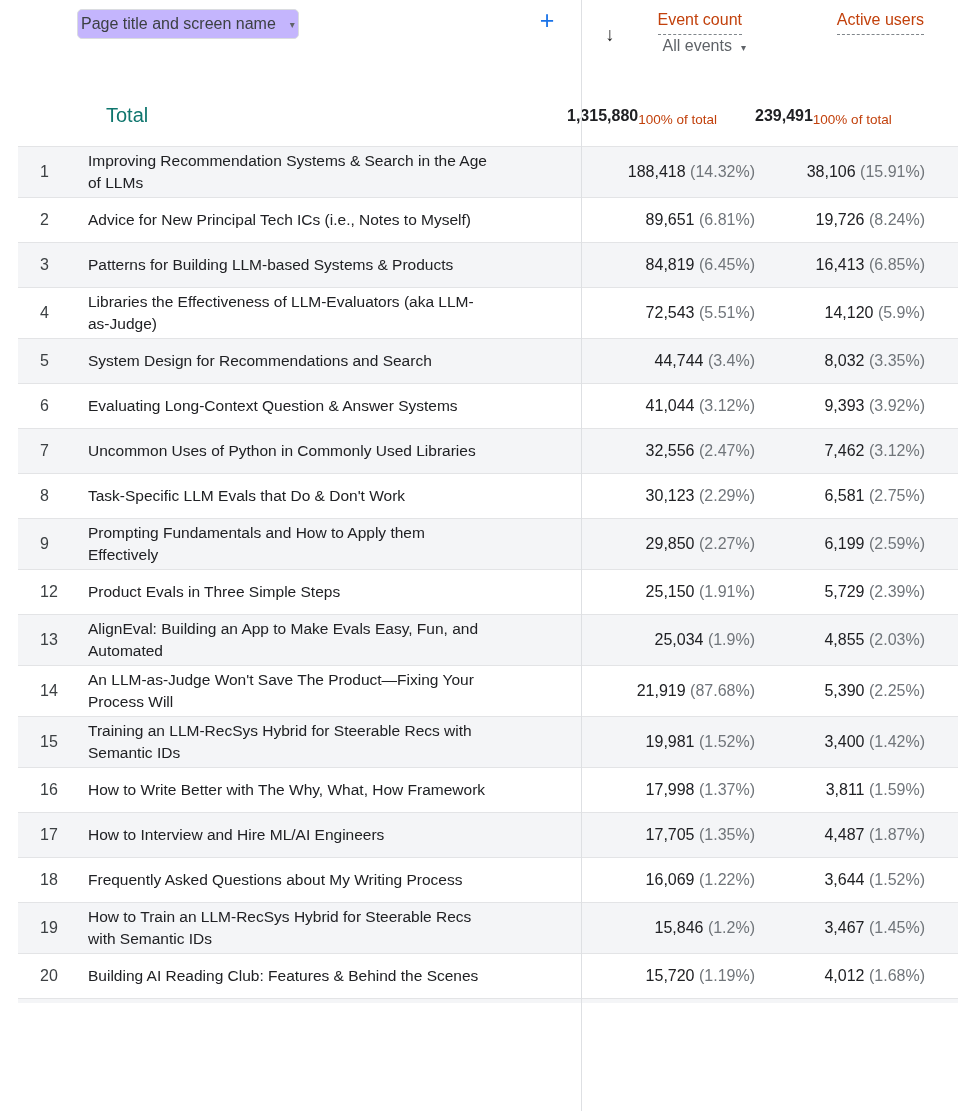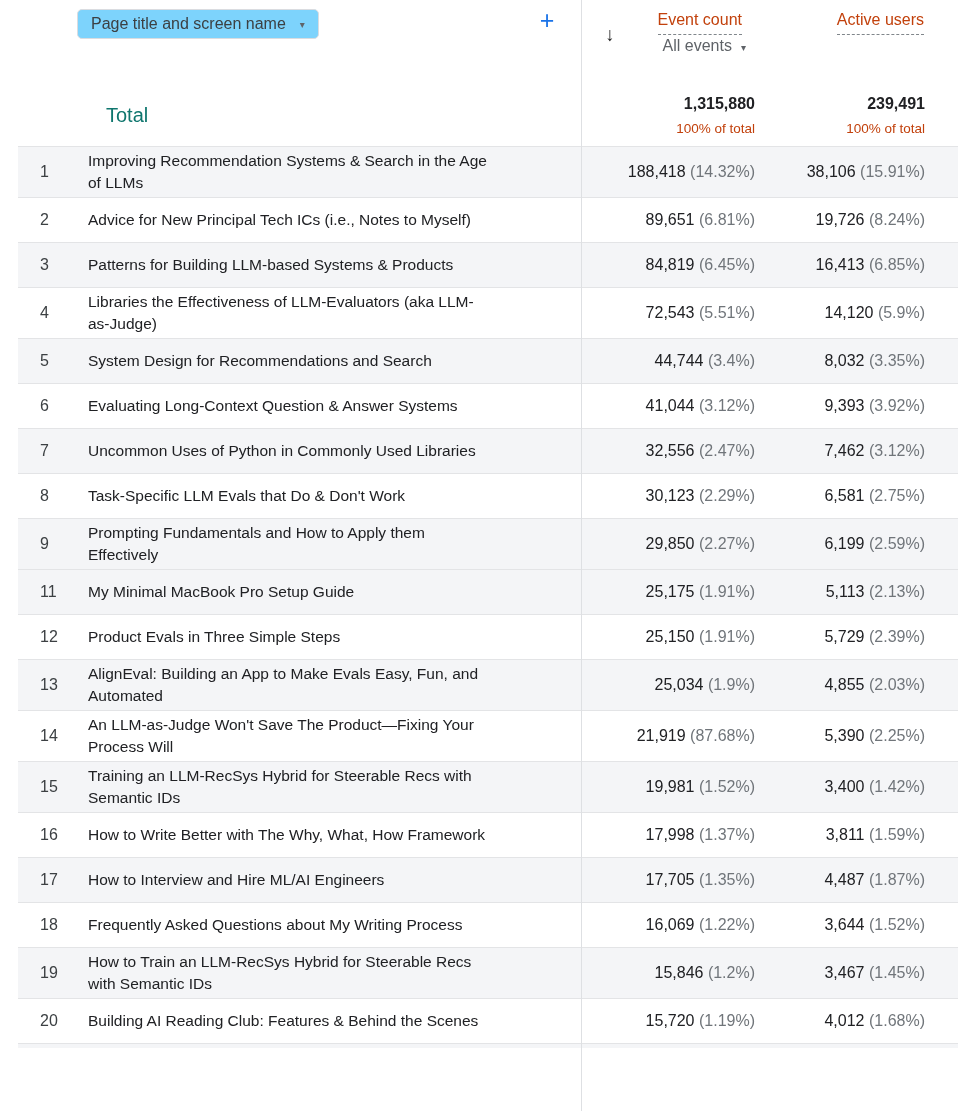--- a/index.html
+++ b/index.html
@@ -7,41 +7,41 @@
     font-family:"Liberation Sans","DejaVu Sans",sans-serif; color:#202124; }
   .stage { position:relative; width:961px; height:1111px; background:#fff; }
 
   
   .v-divider { position:absolute; left:581px; top:0; width:1px; height:1111px;
     background:#dee0e3; z-index:3; pointer-events:none; }
 
   
   .header { position:relative; height:85px; }
   .dim-pill { position:absolute; left:77px; top:9px; height:30px;
-    border:1px solid #dadce0; border-radius:5px; background:#7dd3fc;
-    display:flex; align-items:center; padding:0 13px; cursor:pointer; }
+    border:1px solid #dadce0; border-radius:5px; background:#c4b5fd;
+    display:flex; align-items:center; padding:0 3px; cursor:pointer; }
   .dim-pill .lbl { font-size:16px; color:#3c4043; white-space:nowrap; }
   .dim-pill .caret { font-size:10px; color:#5f6368; margin-left:14px; }
   .add-btn { position:absolute; left:534px; top:5px; width:26px; height:30px;
     font-size:25px; line-height:30px; text-align:center; color:#1a73e8; cursor:pointer; }
   .sort-icon { position:absolute; left:600px; top:24px; width:20px; height:22px;
     font-size:19px; line-height:22px; color:#1f1f1f; text-align:center; cursor:pointer; }
   .hdr-col { position:absolute; top:11px; text-align:right; font-size:16px;
     color:#c2410c; font-weight:500; }
   .hdr-col span { display:inline-block; border-bottom:1px dashed #80868b; padding-bottom:5px; cursor:pointer; }
   .hdr-event { left:581px; width:174px; padding-right:13px; }
   .hdr-users { left:755px; width:170px; padding-right:1px; }
   .sub-filter { position:absolute; left:581px; top:37px; width:174px;
     text-align:right; padding-right:9px; font-size:16px; color:#5f6368; cursor:pointer; }
   .sub-filter .caret { font-size:10px; color:#5f6368; margin-left:9px; }
 
   
   .totals { position:relative; height:61px; display:flex; align-items:center; }
   .totals .t-label { width:479px; padding-left:88px; font-size:20px; color:#0f766e; }
-  .t-stack { display:flex; flex-direction:column; align-items:flex-end; }
+  .t-stack { display:flex; flex-direction:row; align-items:center; }
   .t-stack.ev { width:188px; margin-left:70px; }
   .t-stack.us { width:170px; }
   .t-val { font-size:16px; font-weight:700; color:#202124; }
   .t-share { font-size:13.5px; color:#c2410c; margin-top:8px; }
   .totals { padding-left:0; }
   .totals-inner { display:flex; width:958px; align-items:center; }
   .totals-inner .spacer-l { width:18px; }
 
   
   .rows { width:958px; }
@@ -160,27 +160,20 @@
         <div class="c-sp"></div>
       </div>
       <div class="row shaded">
         <div class="c-num">9</div>
         <div class="c-title">Prompting Fundamentals and How to Apply them
 Effectively</div>
         <div class="c-val c-event"><span class="num">29,850</span> <span class="pct">(2.27%)</span></div>
         <div class="c-val c-users"><span class="num">6,199</span> <span class="pct">(2.59%)</span></div>
         <div class="c-sp"></div>
       </div>
-      <div class="row shaded">
-        <div class="c-num">11</div>
-        <div class="c-title">My Minimal MacBook Pro Setup Guide</div>
-        <div class="c-val c-event"><span class="num">25,175</span> <span class="pct">(1.91%)</span></div>
-        <div class="c-val c-users"><span class="num">5,113</span> <span class="pct">(2.13%)</span></div>
-        <div class="c-sp"></div>
-      </div>
       <div class="row">
         <div class="c-num">12</div>
         <div class="c-title">Product Evals in Three Simple Steps</div>
         <div class="c-val c-event"><span class="num">25,150</span> <span class="pct">(1.91%)</span></div>
         <div class="c-val c-users"><span class="num">5,729</span> <span class="pct">(2.39%)</span></div>
         <div class="c-sp"></div>
       </div>
       <div class="row shaded">
         <div class="c-num">13</div>
         <div class="c-title">AlignEval: Building an App to Make Evals Easy, Fun, and

